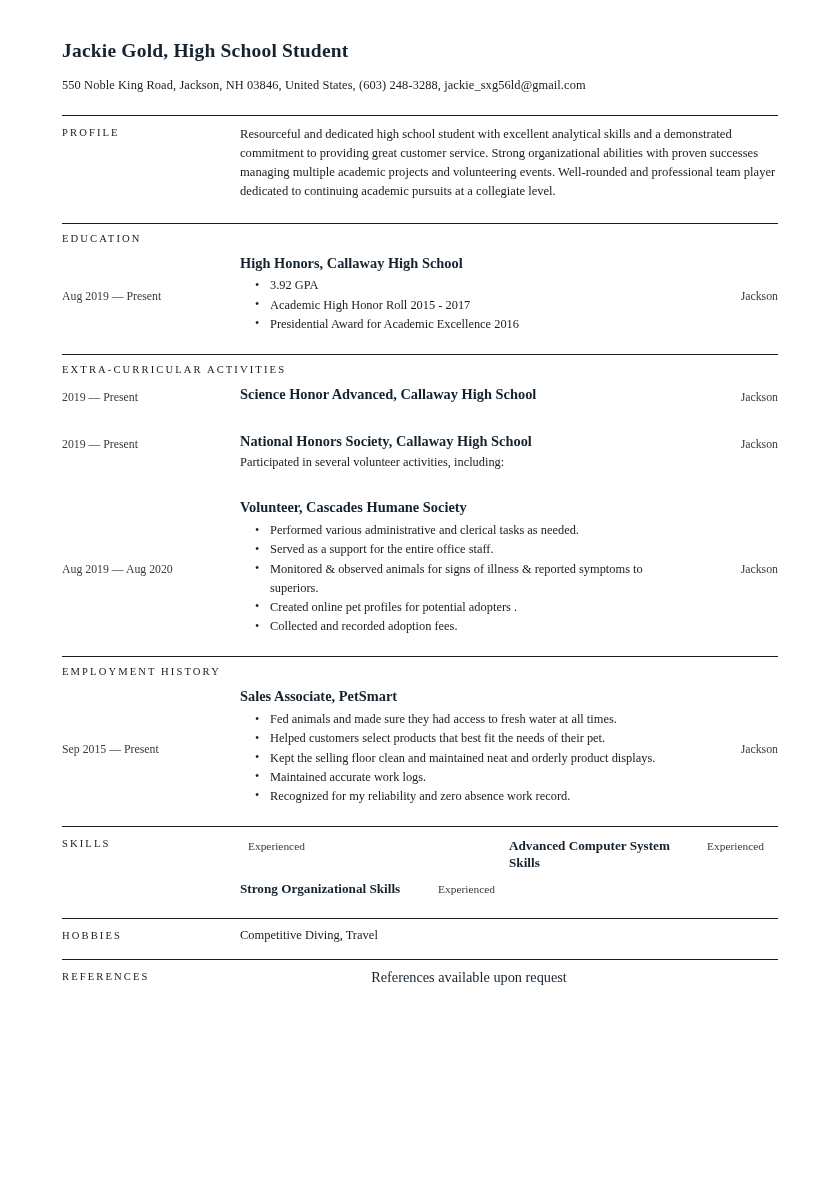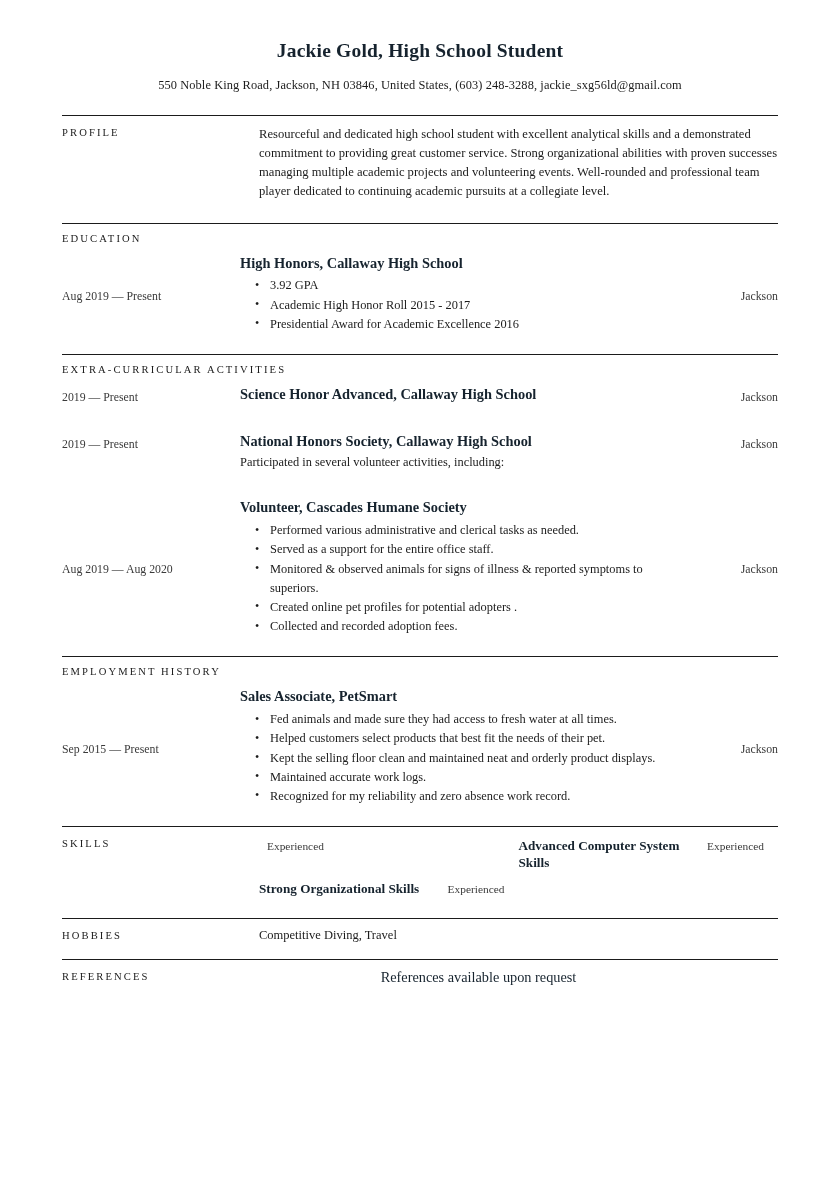--- a/index.html
+++ b/index.html
@@ -17,21 +17,21 @@
   .page {
     width: 840px;
     min-height: 1187px;
     box-sizing: border-box;
     padding: 34px 62px 40px 62px;
     position: relative;
   }
 
   
   .doc-header {
-    text-align: center;
+    text-align: left;
     padding-top: 6px;
   }
   .doc-title {
     font-family: "Liberation Serif", serif;
     font-size: 19.5px;
     font-weight: bold;
     letter-spacing: 0.2px;
     color: #16232e;
     margin: 0 0 16px 0;
   }
@@ -59,21 +59,20 @@
     align-items: flex-start;
   }
   .col-label {
     width: 178px;
     flex: 0 0 178px;
     padding-top: 2px;
   }
   .col-body {
     flex: 1 1 auto;
     min-width: 0;
-    margin-left: 19px;
   }
   .section-title {
     font-size: 10.6px;
     letter-spacing: 2.1px;
     text-transform: uppercase;
     color: #1b1b1b;
     font-family: "Liberation Serif", serif;
     white-space: nowrap;
   }
 

